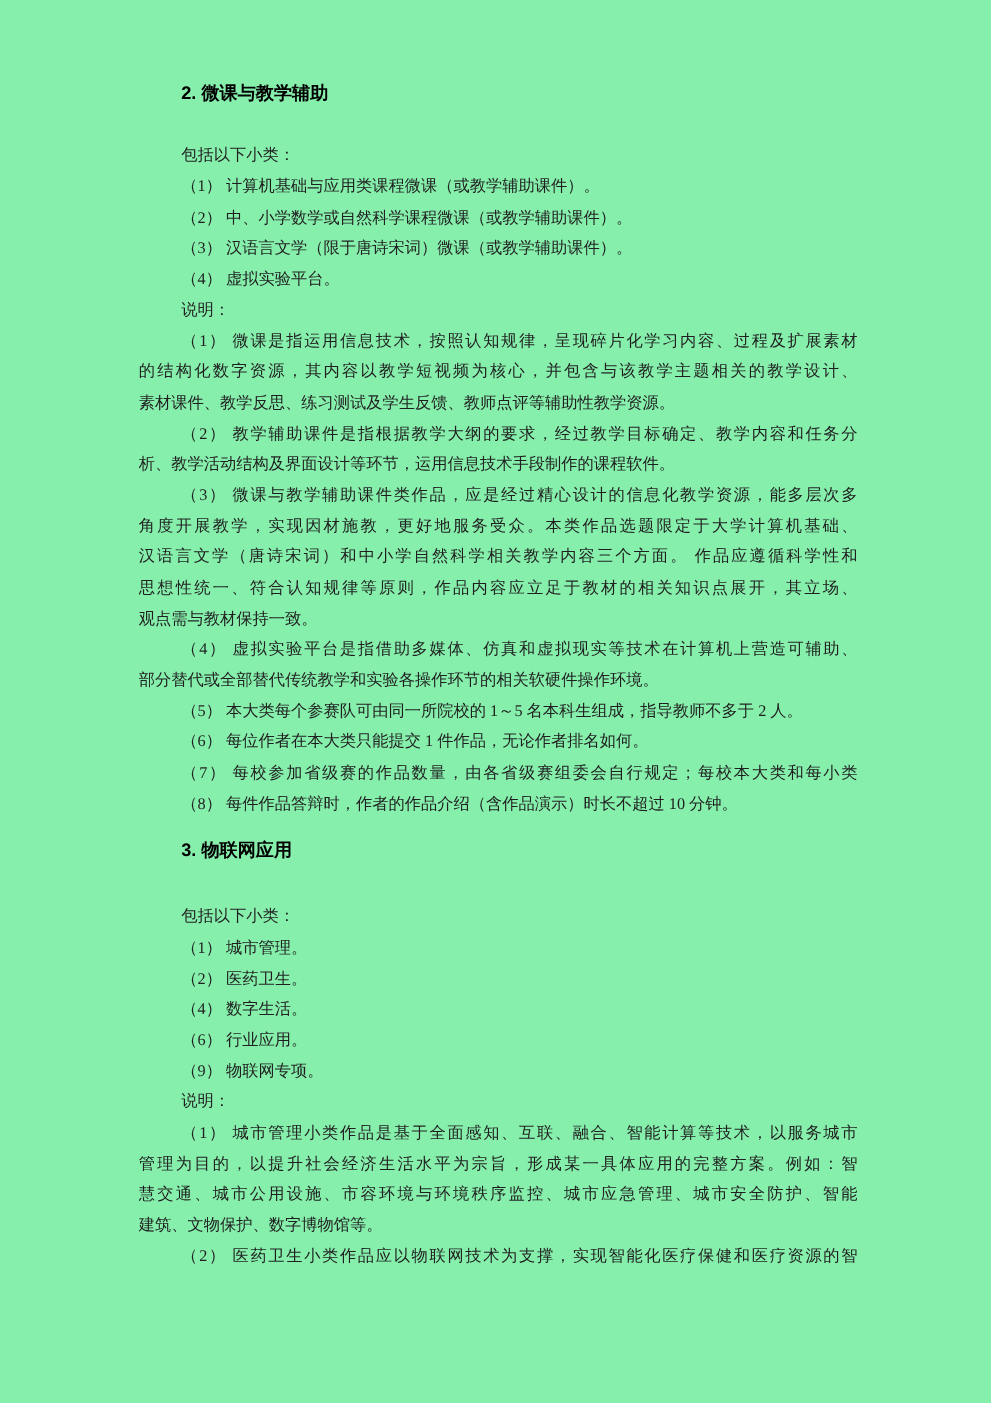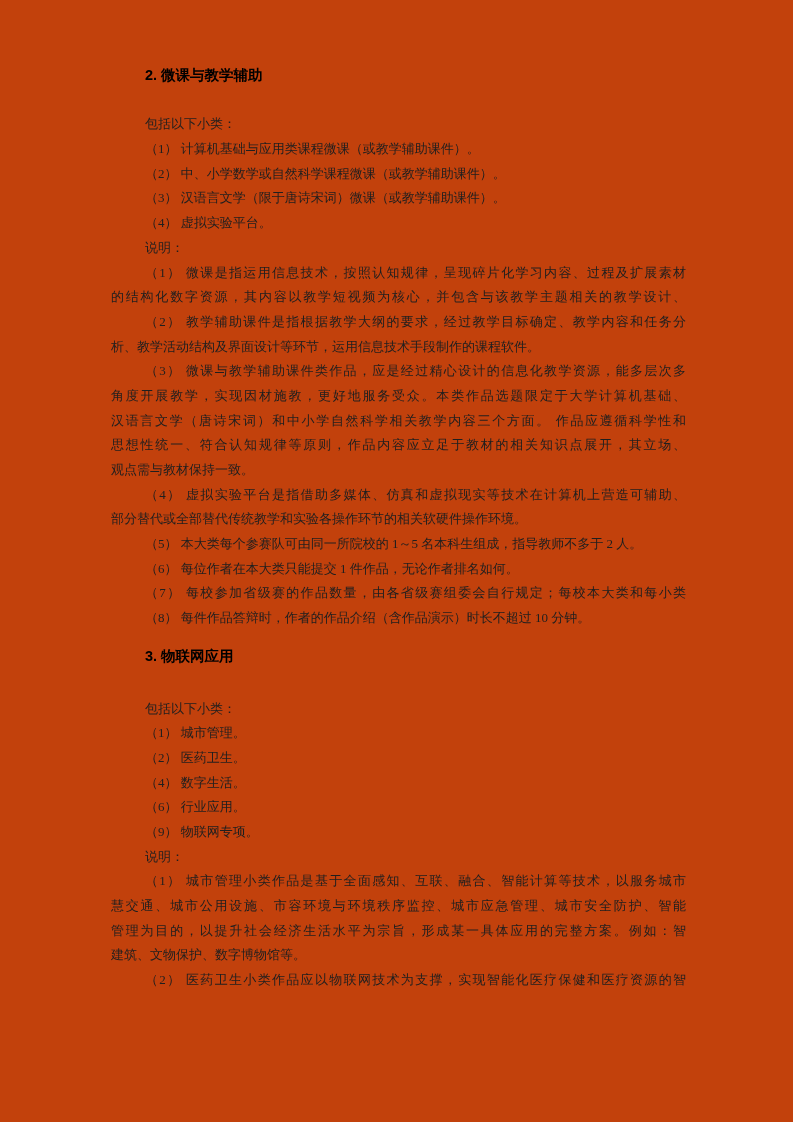--- a/index.html
+++ b/index.html
@@ -1,19 +1,19 @@
 <!DOCTYPE html>
 <html><head>
 <meta charset="utf-8">
 <style>
   html,body{margin:0;padding:0;background:#ffffff;}
   .page{
     position:relative;
     width:793px;height:1122px;
-    background:#c2410c;
+    background:#86efac;
     overflow:hidden;
     font-family:"Liberation Serif","DejaVu Serif",serif;
     color:#1f1f1f;
   }
   .content{
     position:absolute;
     left:111px;top:63px;
     width:575px;
   }
   .sec-heading{
@@ -63,20 +63,21 @@
       </div>
       <div class="para">
         <div class="line first">（4） 虚拟实验平台。</div>
       </div>
       <div class="para">
         <div class="line first">说明：</div>
       </div>
       <div class="para">
         <div class="line first fill">（1） 微课是指运用信息技术，按照认知规律，呈现碎片化学习内容、过程及扩展素材</div>
         <div class="line fill">的结构化数字资源，其内容以教学短视频为核心，并包含与该教学主题相关的教学设计、</div>
+        <div class="line">素材课件、教学反思、练习测试及学生反馈、教师点评等辅助性教学资源。</div>
       </div>
       <div class="para">
         <div class="line first fill">（2） 教学辅助课件是指根据教学大纲的要求，经过教学目标确定、教学内容和任务分</div>
         <div class="line">析、教学活动结构及界面设计等环节，运用信息技术手段制作的课程软件。</div>
       </div>
       <div class="para">
         <div class="line first fill">（3） 微课与教学辅助课件类作品，应是经过精心设计的信息化教学资源，能多层次多</div>
         <div class="line fill">角度开展教学，实现因材施教，更好地服务受众。本类作品选题限定于大学计算机基础、</div>
         <div class="line fill">汉语言文学（唐诗宋词）和中小学自然科学相关教学内容三个方面。 作品应遵循科学性和</div>
         <div class="line fill">思想性统一、符合认知规律等原则，作品内容应立足于教材的相关知识点展开，其立场、</div>
@@ -115,21 +116,21 @@
         <div class="line first">（6） 行业应用。</div>
       </div>
       <div class="para">
         <div class="line first">（9） 物联网专项。</div>
       </div>
       <div class="para">
         <div class="line first">说明：</div>
       </div>
       <div class="para">
         <div class="line first fill">（1） 城市管理小类作品是基于全面感知、互联、融合、智能计算等技术，以服务城市</div>
+        <div class="line fill">管理为目的，以提升社会经济生活水平为宗旨，形成某一具体应用的完整方案。例如：智</div>
         <div class="line fill">慧交通、城市公用设施、市容环境与环境秩序监控、城市应急管理、城市安全防护、智能</div>
-        <div class="line fill">管理为目的，以提升社会经济生活水平为宗旨，形成某一具体应用的完整方案。例如：智</div>
         <div class="line">建筑、文物保护、数字博物馆等。</div>
       </div>
       <div class="para">
         <div class="line first fill">（2） 医药卫生小类作品应以物联网技术为支撑，实现智能化医疗保健和医疗资源的智</div>
       </div>
     </div>
 </div>
 
 </body></html>

